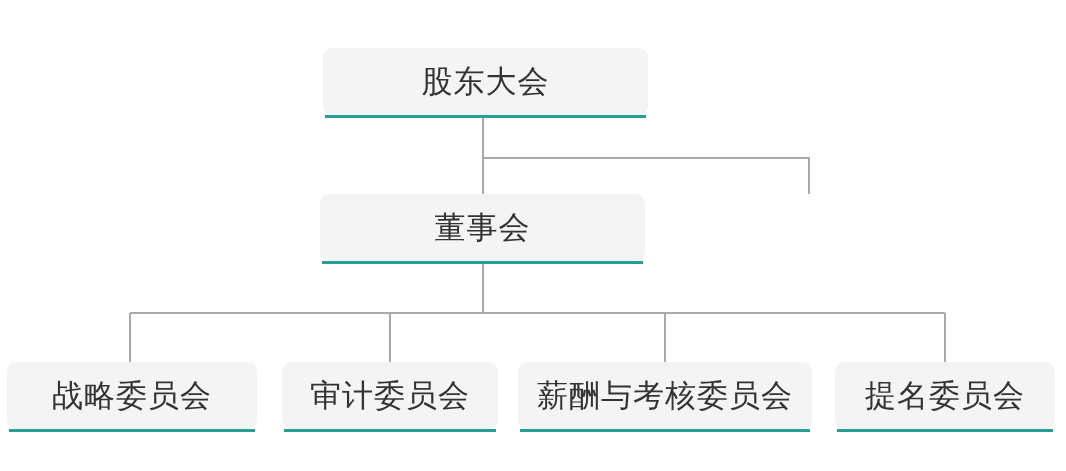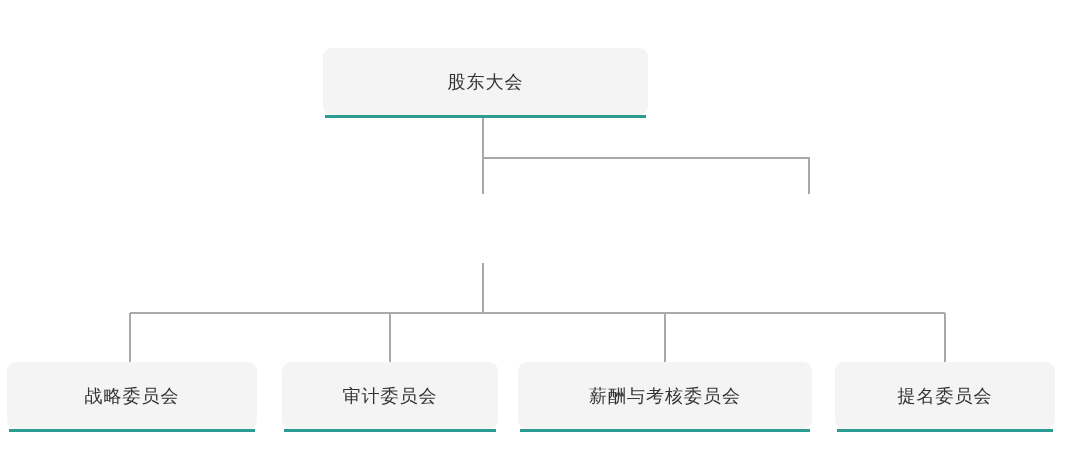--- a/index.html
+++ b/index.html
@@ -27,21 +27,21 @@
     position: absolute;
     box-sizing: border-box;
   }
   .node-body {
     background: #f4f4f4;
     border-radius: 9px;
     height: 67px;
     display: flex;
     align-items: center;
     justify-content: center;
-    font-size: 18px;
+    font-size: 31px;
     color: #333333;
     letter-spacing: 1px;
     white-space: nowrap;
   }
   .node-underline {
     height: 3px;
     background: #2a9c94;
     margin: 0 2px;
   }
   
@@ -69,20 +69,24 @@
     <path d="M390 313 V362" stroke="#a9a9a9" stroke-width="2" fill="none"></path>
     <path d="M665 313 V362" stroke="#a9a9a9" stroke-width="2" fill="none"></path>
     <path d="M945 313 V362" stroke="#a9a9a9" stroke-width="2" fill="none"></path>
   </svg>
 
   <div class="node" id="n-root">
     <div class="node-body">股东大会</div>
     <div class="node-underline"></div>
   </div>
 
+  <div class="node" id="n-board">
+    <div class="node-body">董事会</div>
+    <div class="node-underline"></div>
+  </div>
 
 
   <div class="node" id="n-strategy">
     <div class="node-body">战略委员会</div>
     <div class="node-underline"></div>
   </div>
 
   <div class="node" id="n-audit">
     <div class="node-body">审计委员会</div>
     <div class="node-underline"></div>

